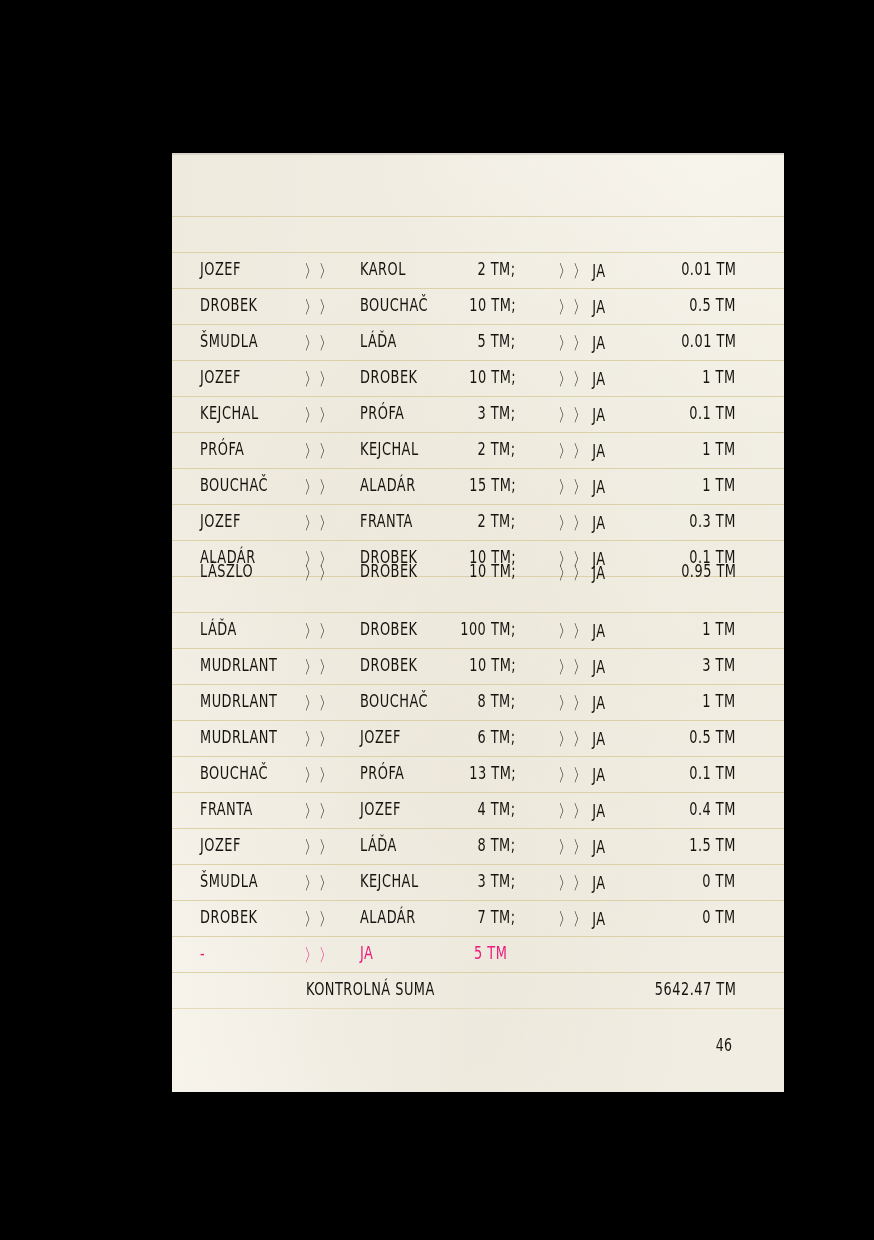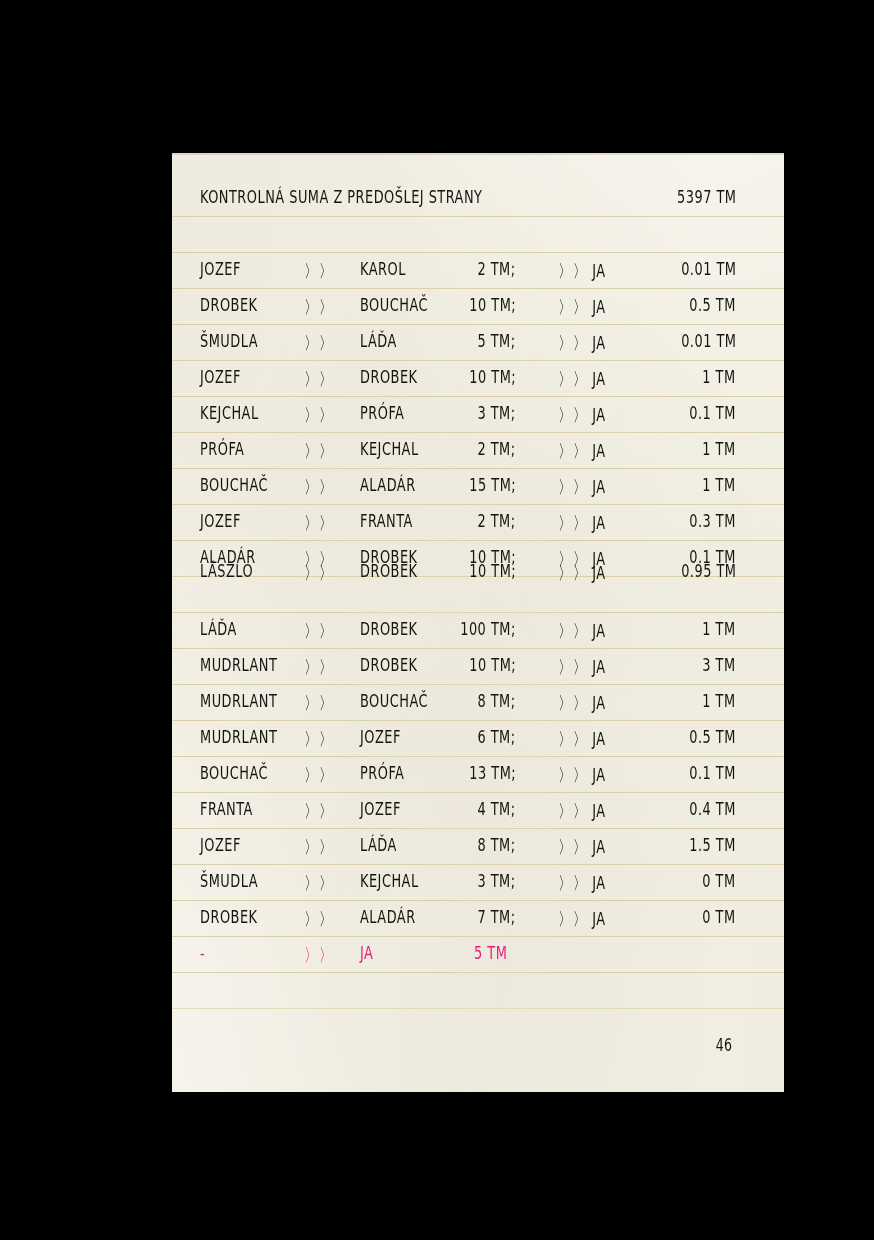--- a/index.html
+++ b/index.html
@@ -87,24 +87,20 @@
     <div class="rule" style="top:567px"></div>
     <div class="rule" style="top:603px"></div>
     <div class="rule" style="top:639px"></div>
     <div class="rule" style="top:675px"></div>
     <div class="rule" style="top:711px"></div>
     <div class="rule" style="top:747px"></div>
     <div class="rule" style="top:783px"></div>
     <div class="rule" style="top:819px"></div>
     <div class="rule faint" style="top:855px"></div>
 
-    <div class="row" style="top:27px">
-      <div class="cell sum-label">KONTROLNÁ SUMA Z PREDOŠLEJ STRANY</div>
-      <div class="cell sum-value">5397 TM</div>
-    </div>
 
     <div class="row" style="top:99px">
       <div class="cell c-src">JOZEF</div>
       <div class="cell c-arrow">〉〉</div>
       <div class="cell c-dst">KAROL</div>
       <div class="cell c-amt">2 TM;</div>
       <div class="cell c-ja">〉〉 JA</div>
       <div class="cell c-val">0.01 TM</div>
     </div>
     <div class="row" style="top:135px">
@@ -252,20 +248,24 @@
       <div class="cell c-val">0 TM</div>
     </div>
 
     <div class="row pink" style="top:783px">
       <div class="cell c-src">-</div>
       <div class="cell c-arrow">〉〉</div>
       <div class="cell c-dst">JA</div>
       <div class="cell c-amt">5 TM</div>
     </div>
 
+    <div class="row" style="top:819px">
+      <div class="cell sum-label2">KONTROLNÁ SUMA</div>
+      <div class="cell sum-value">5642.47 TM</div>
+    </div>
 
     <div id="pageno">46</div>
   </div>
 
   <svg id="tear" width="64" height="950" viewBox="0 0 64 950">
     <path fill="#000" d="
       M0,0 L64,0 L64,950 L0,950 Z
       M16,0
       L22,4 L20,14 L30,16 L42,22 L46,34 L42,46 L30,50 L20,46 L18,58 L22,70
       L17,84 L26,92 L40,96 L48,108 L45,122 L33,128 L21,124 L17,136 L22,150

